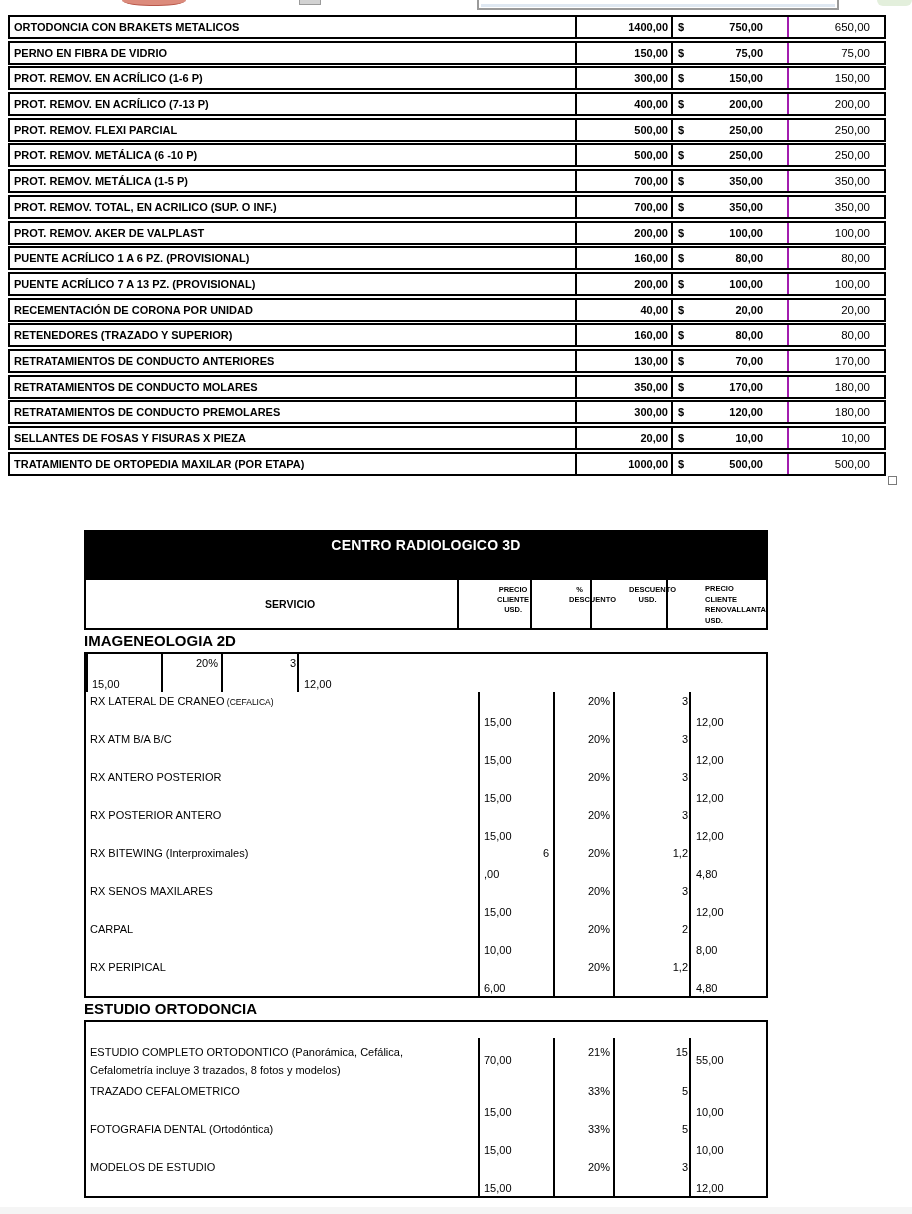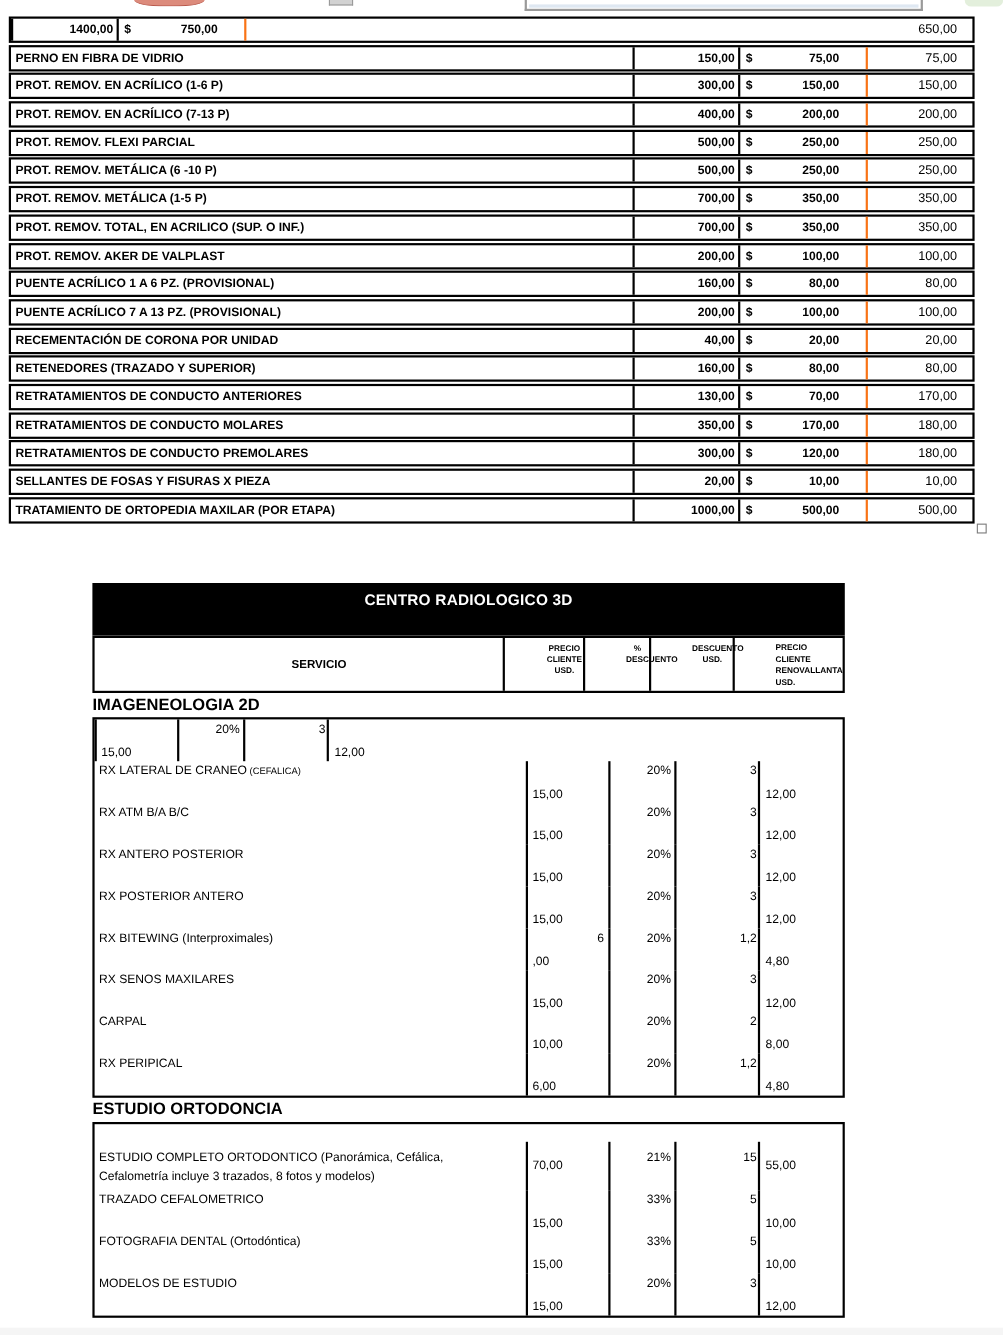--- a/index.html
+++ b/index.html
@@ -13,21 +13,21 @@
   .frag-box-inner{position:absolute;left:2px;right:2px;bottom:1px;height:3px;background:#dfe8f2;}
   .frag-green{left:877px;top:0;width:35px;height:6px;background:#e3efdc;border-radius:0 0 8px 8px;}
 
   
   #t1{position:absolute;left:8px;top:15px;width:878px;}
   .t1-row{box-sizing:border-box;height:24px;margin-bottom:1.7px;border:2px solid #000;display:flex;background:#fff;}
   .t1-row>div{box-sizing:border-box;display:flex;align-items:center;}
   .t1-name{width:565px;padding-left:4px;font-weight:bold;font-size:11px;white-space:nowrap;overflow:hidden;}
   .t1-p1{width:96px;border-left:2px solid #000;justify-content:flex-end;padding-right:3px;font-weight:bold;font-size:11px;}
   .t1-p2{width:116px;border-left:2px solid #000;justify-content:space-between;padding:0 24px 0 5px;font-weight:bold;font-size:11px;}
-  .t1-p3{flex:1;border-left:2px solid #f97316;justify-content:flex-end;padding-right:14px;font-size:11.5px;}
+  .t1-p3{flex:1;border-left:2px solid #a21caf;justify-content:flex-end;padding-right:14px;font-size:11.5px;}
 
   
   #t2{position:absolute;left:84px;top:530px;width:684px;}
   .banner{height:48px;background:#000;color:#fff;font-weight:bold;font-size:14px;text-align:center;padding-top:7px;box-sizing:border-box;letter-spacing:.2px;}
   .hdr{display:flex;border:2px solid #000;box-sizing:border-box;height:52px;background:#fff;}
   .hdr>div{box-sizing:border-box;font-weight:bold;padding-left:37px;}
   .pre{white-space:pre-line;}
   .hdr-service{width:392px;display:flex;align-items:center;justify-content:center;font-size:10.5px;}
   .hdr-precio{width:75px;border-left:2px solid #000;text-align:center;font-size:7.5px;line-height:10px;padding-top:5px;}
   .hdr-pct{width:60px;border-left:2px solid #000;text-align:center;font-size:7.5px;line-height:10px;padding-top:5px;}
@@ -65,20 +65,21 @@
 
   <div class="frag frag-salmon"></div>
   <div class="frag frag-gray"></div>
   <div class="frag frag-box">
     <div class="frag-box-inner"></div>
   </div>
   <div class="frag frag-green"></div>
 
   <div id="t1">
       <div class="t1-row">
+        <div class="t1-name">ORTODONCIA CON BRAKETS METALICOS</div>
         <div class="t1-p1">1400,00</div>
         <div class="t1-p2">
           <span class="cur">$</span>
           <span class="val">750,00</span>
         </div>
         <div class="t1-p3">650,00</div>
       </div>
       <div class="t1-row">
         <div class="t1-name">PERNO EN FIBRA DE VIDRIO</div>
         <div class="t1-p1">150,00</div>

